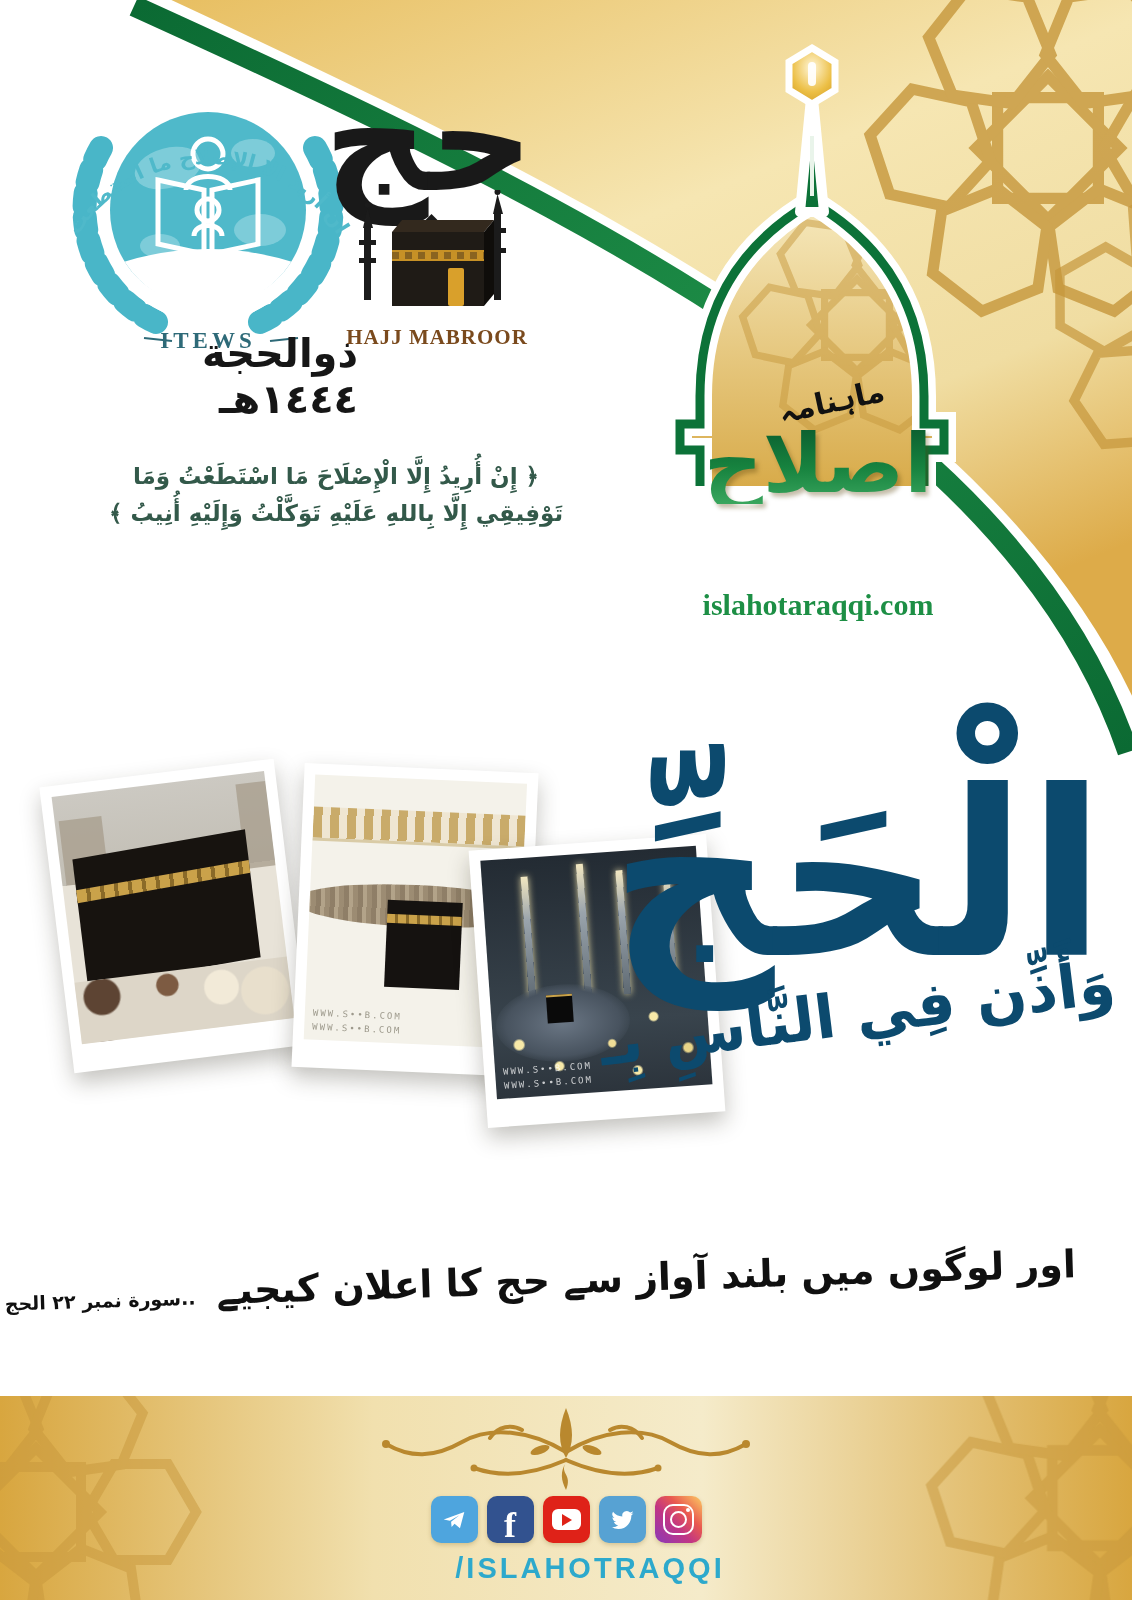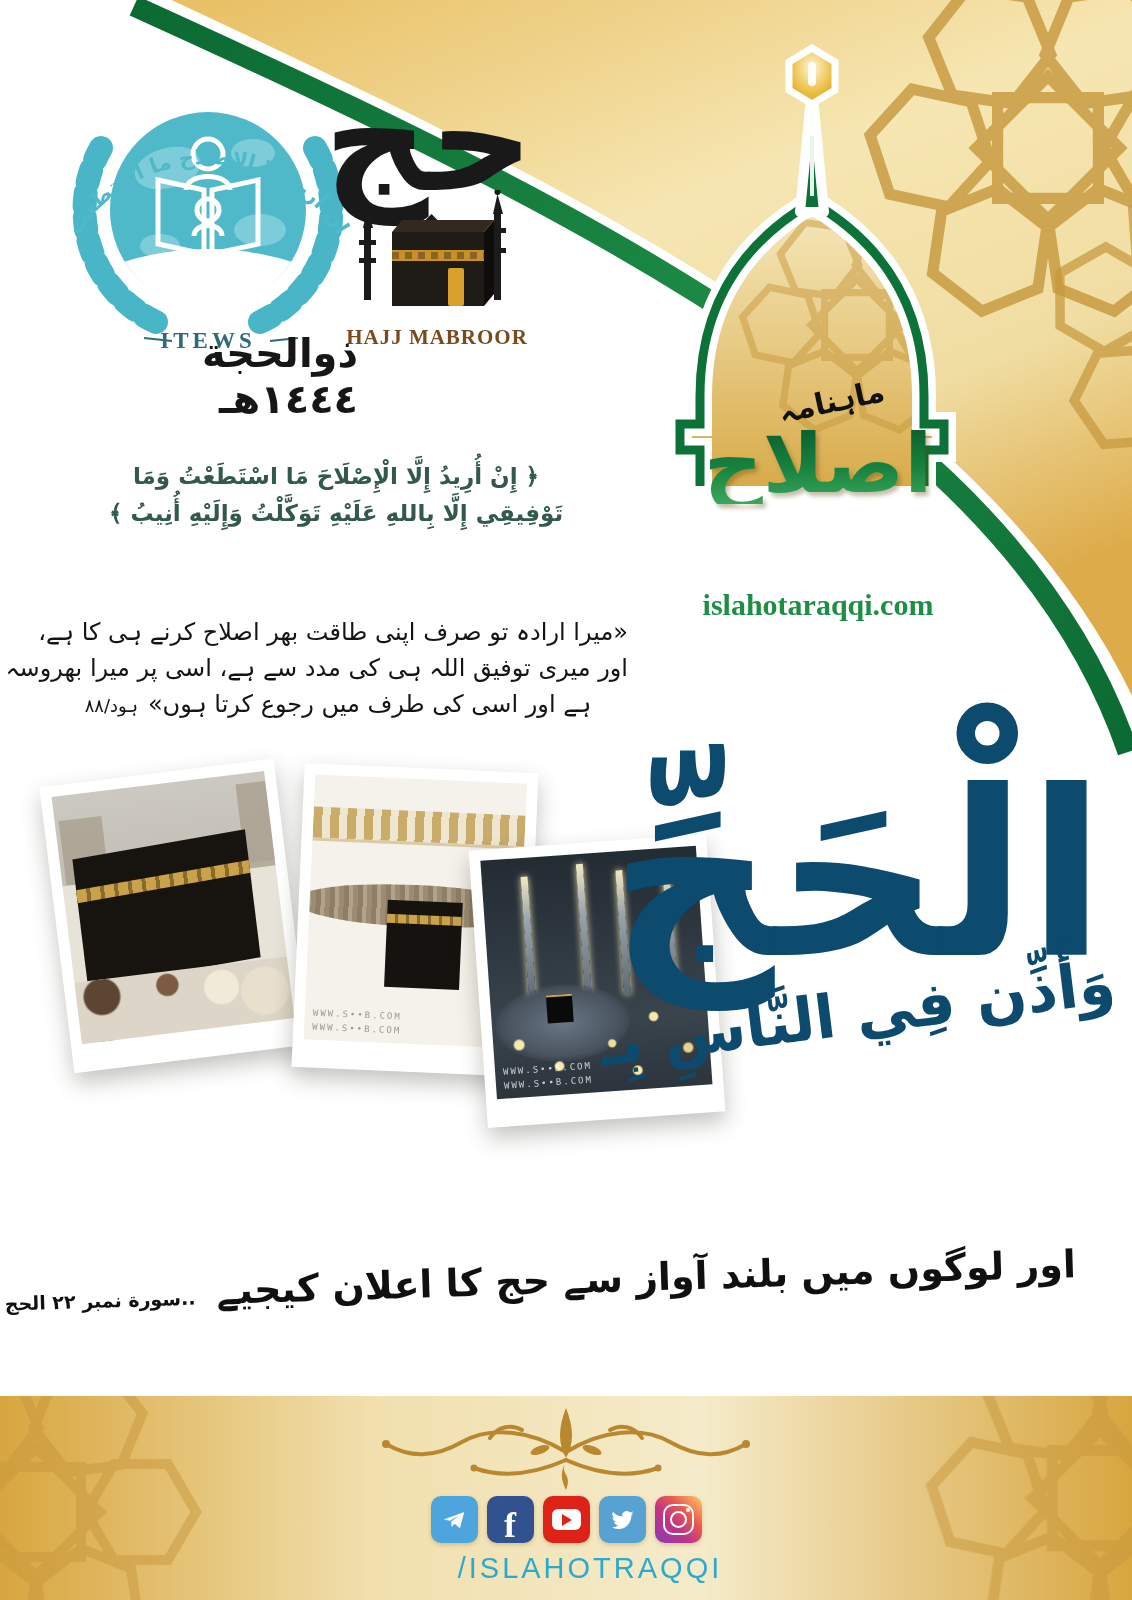--- a/index.html
+++ b/index.html
@@ -124,21 +124,21 @@
   .fb span { color:#fff; font-family:"Liberation Serif", serif; font-weight:bold; font-size:36px;
              transform:translateY(5px); }
   .yt-screen { width:29px; height:21px; background:#fff; border-radius:6px; display:flex;
                align-items:center; justify-content:center; }
   .yt-screen::after { content:""; border-left:10px solid #df2218; border-top:6px solid transparent;
                border-bottom:6px solid transparent; margin-left:2px; }
   .ig-frame { position:absolute; inset:8px; border:2.5px solid #fff; border-radius:10px; }
   .ig-lens  { position:absolute; inset:15px; border:2.5px solid #fff; border-radius:50%; }
   .ig-dot   { position:absolute; top:12px; right:12px; width:4px; height:4px; background:#fff;
               border-radius:50%; }
-  .handle { position:absolute; left:0; right:0; top:1552px; text-align:center; font-weight:normal;
+  .handle { position:absolute; left:0; right:0; top:1552px; text-align:center; font-weight:bold;
             font-size:29px; letter-spacing:3px; color:#2da9cc; z-index:2;
             font-family:"Liberation Sans", sans-serif;margin-left:48px; }
 </style>
 </head>
 <body>
 
 <div class="page">
 
   <svg class="bg-svg" width="1132" height="1600" viewBox="0 0 1132 1600">
     <defs>
@@ -283,27 +283,20 @@
   </div>
 
   <div class="issue">
     <div class="hijri">ذوالحجة ١٤٤٤هـ</div>
   </div>
 
   <div class="verse">
     <div>﴿ إِنْ أُرِيدُ إِلَّا الْإِصْلَاحَ مَا اسْتَطَعْتُ وَمَا</div>
     <div>تَوْفِيقِي إِلَّا بِاللهِ عَلَيْهِ تَوَكَّلْتُ وَإِلَيْهِ أُنِيبُ ﴾</div>
   </div>
-  <div class="urdu">
-    <div>«میرا ارادہ تو صرف اپنی طاقت بھر اصلاح کرنے ہی کا ہے،</div>
-    <div>اور میری توفیق اللہ ہی کی مدد سے ہے، اسی پر میرا بھروسہ</div>
-    <div>
-      <span>ہے اور اسی کی طرف میں رجوع کرتا ہوں»</span><span class="ref">ہود/۸۸</span>
-    </div>
-  </div>
 
   <div class="photo p1" title="Kaaba close view with pilgrims">
     <div class="scene s1">
       <div class="bldg l"></div>
       <div class="bldg r"></div>
       <div class="cube">
         <div class="band"></div>
       </div>
       <div class="crowd"></div>
     </div>

